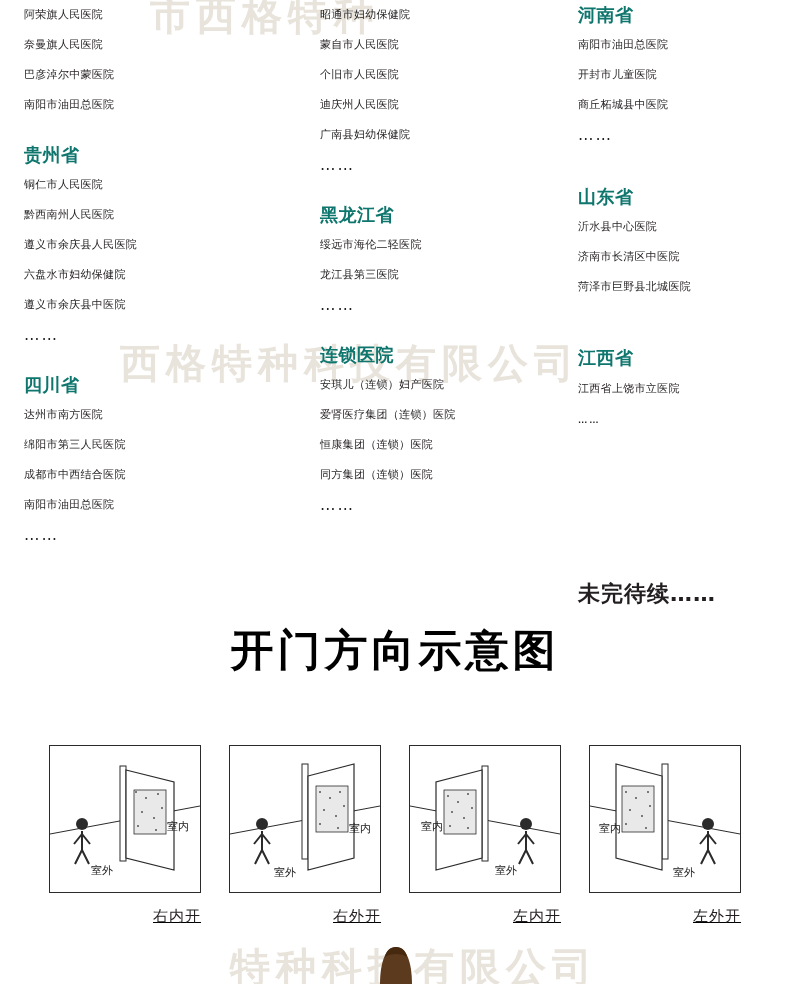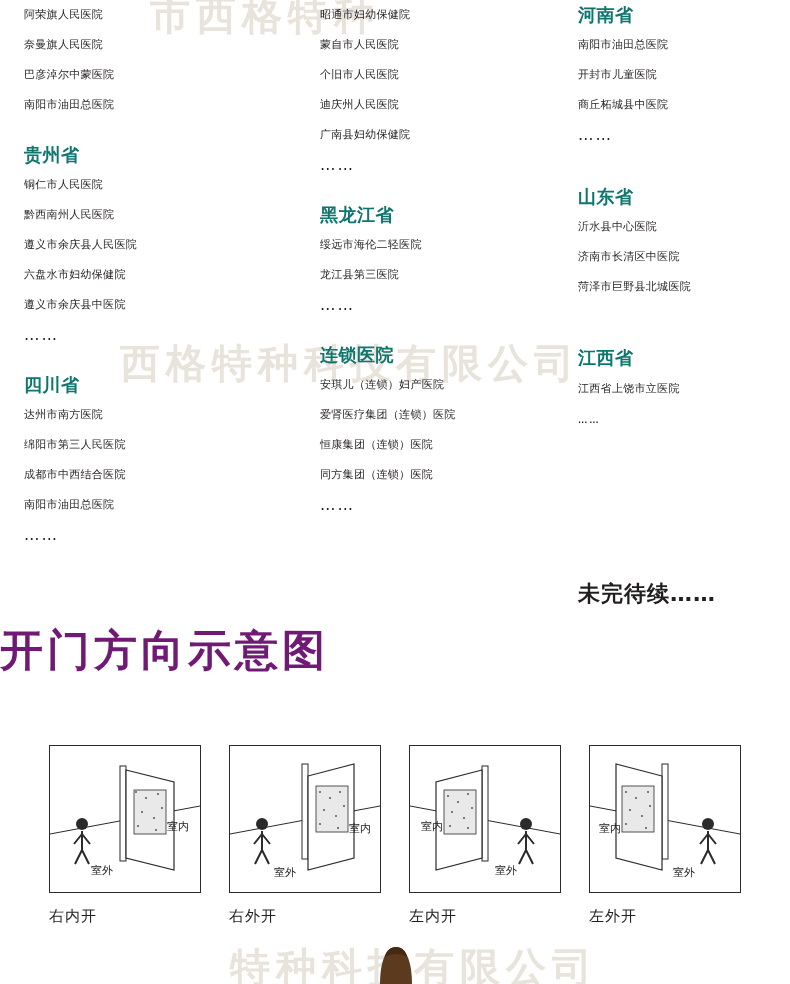--- a/index.html
+++ b/index.html
@@ -89,46 +89,48 @@
   }
 
   
   .door-section {
     position: absolute;
     left: 0; top: 620px;
     width: 790px;
     z-index: 2;
   }
   .door-title {
+    text-align: center;
     font-size: 43px;
     font-weight: bold;
-    color: #701a75;
+    color: #000000;
     letter-spacing: 4px;
     margin: 0;
     line-height: 60px;
   }
   .door-row {
     position: absolute;
     top: 125px;
     left: 0;
     width: 790px;
     display: flex;
     justify-content: center;
     gap: 28px;
+    text-decoration: underline;
   }
   .door-item { width: 152px; }
   .door-box {
     width: 152px; height: 148px;
     border: 1px solid #2b2b2b;
     background: #fff;
     position: relative;
     overflow: hidden;
   }
   .door-caption {
-    text-align: left;
+    text-align: right;
     font-size: 15px;
     color: #231f20;
     margin-top: 14px;
     letter-spacing: 1px;
   }
   .door-svg { display: block; }
 
   
   .head-graphic {
     position: absolute;

